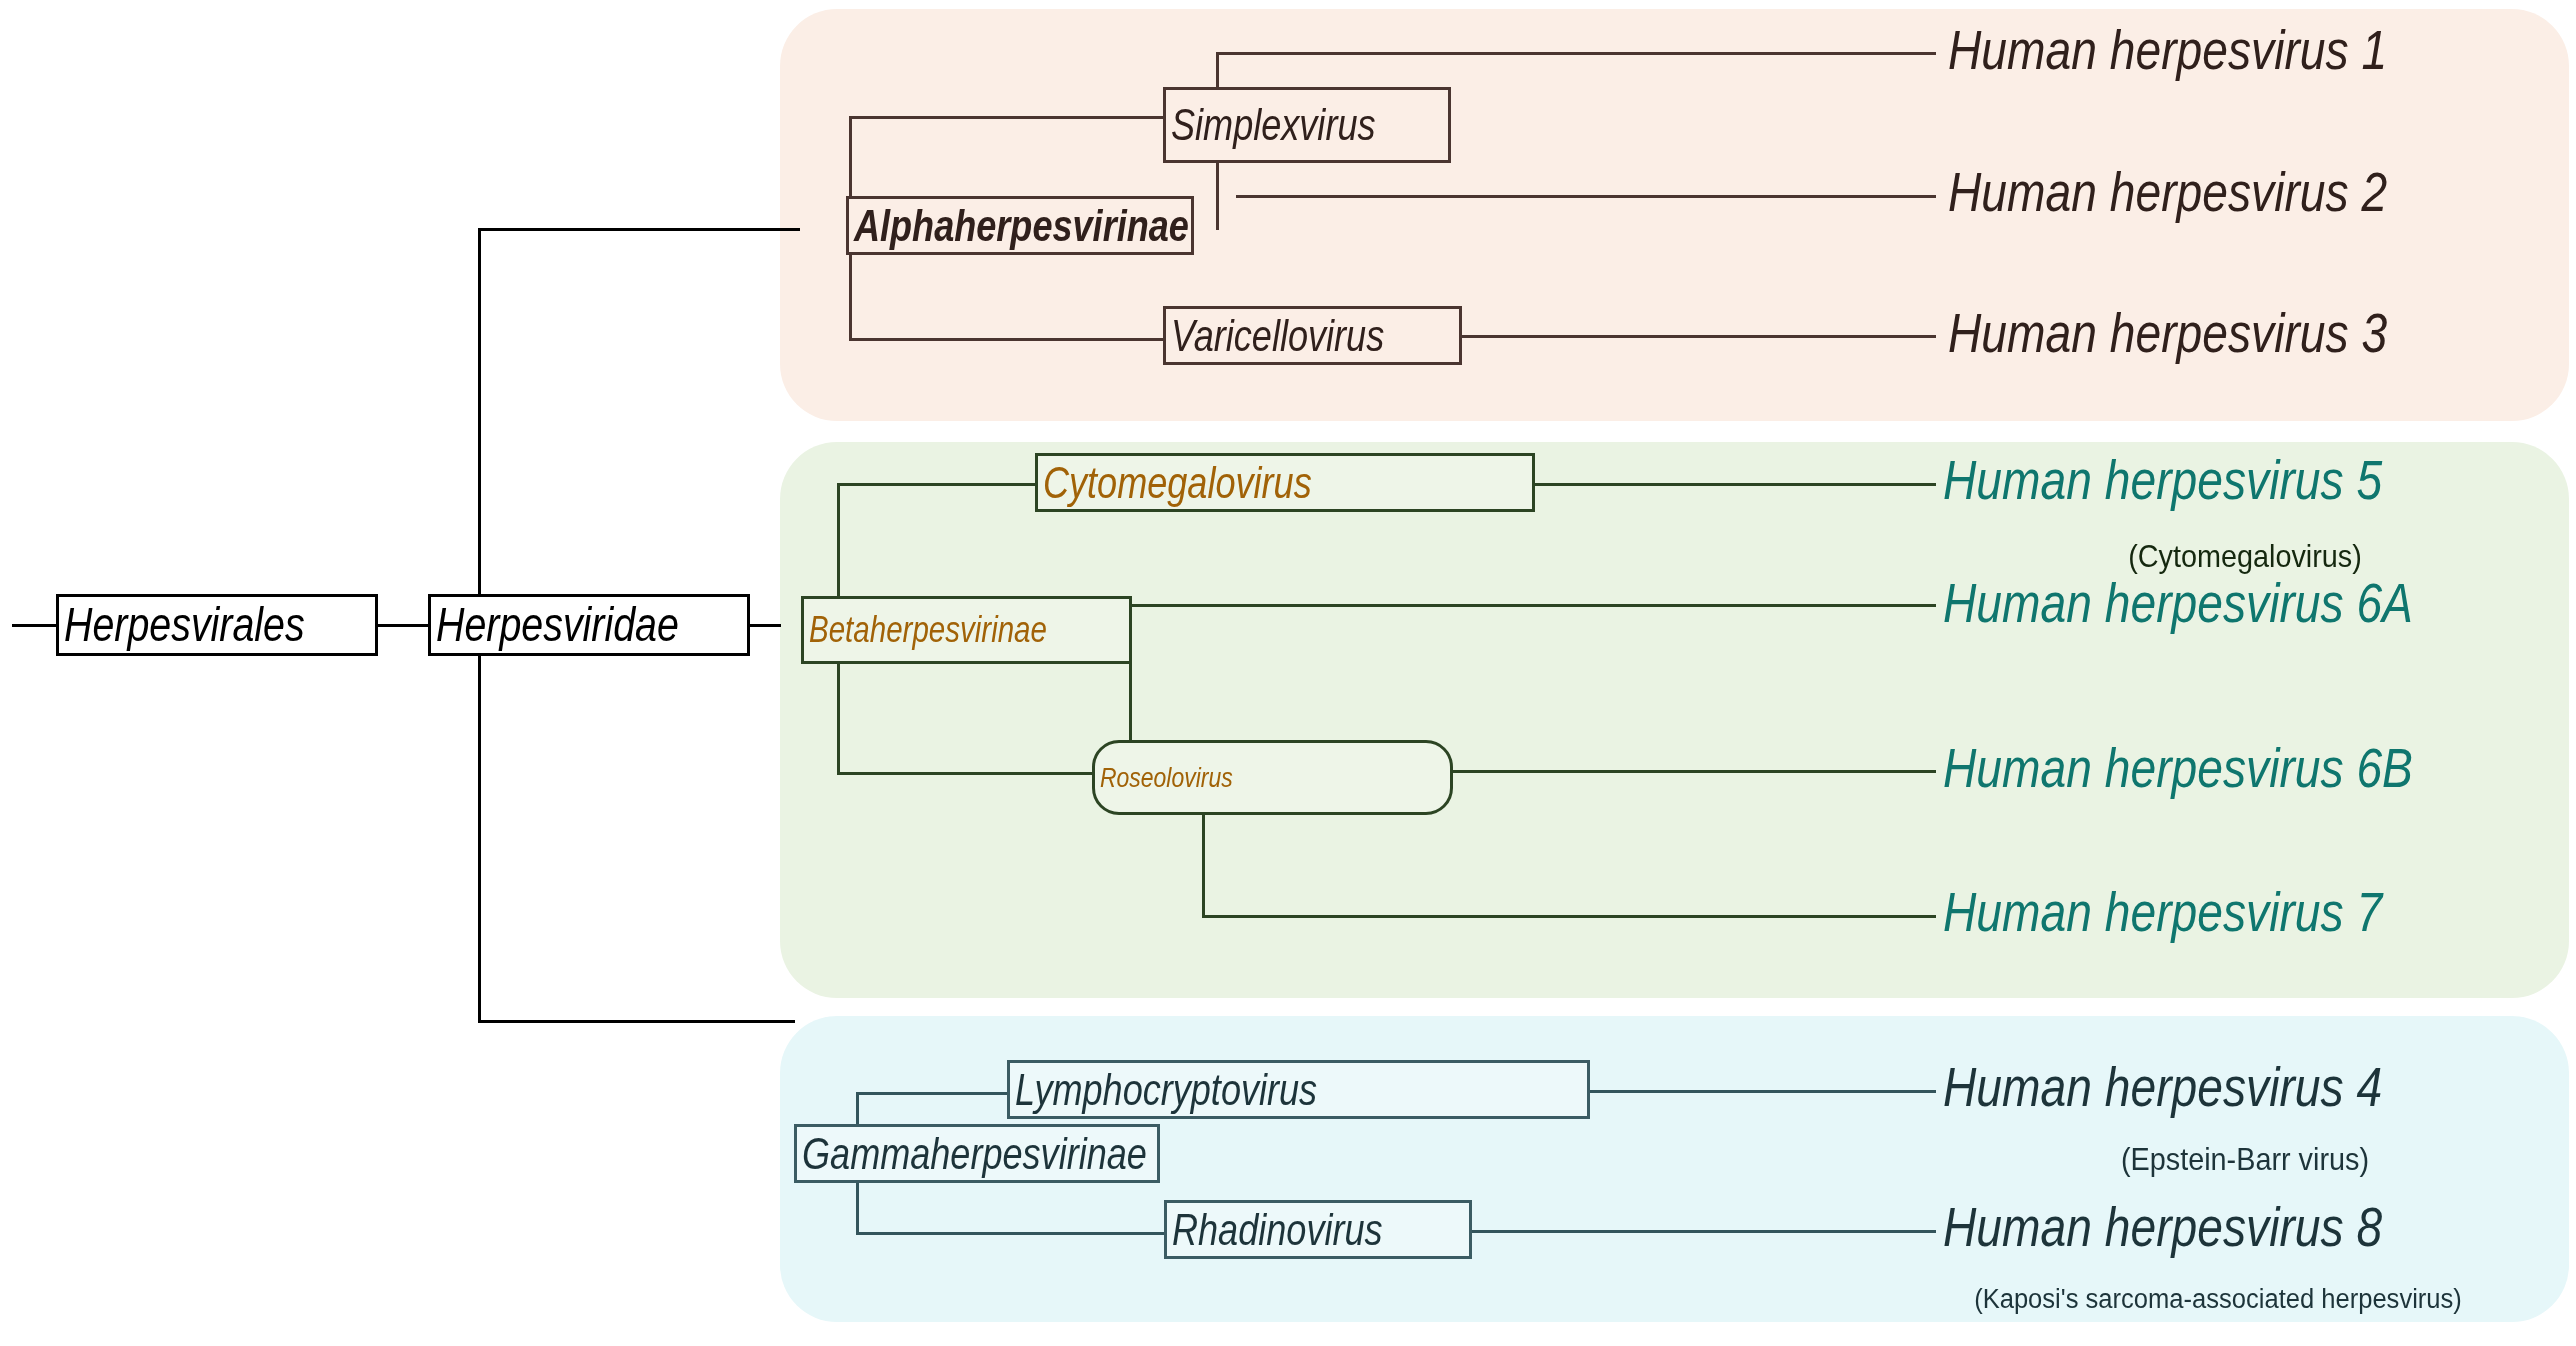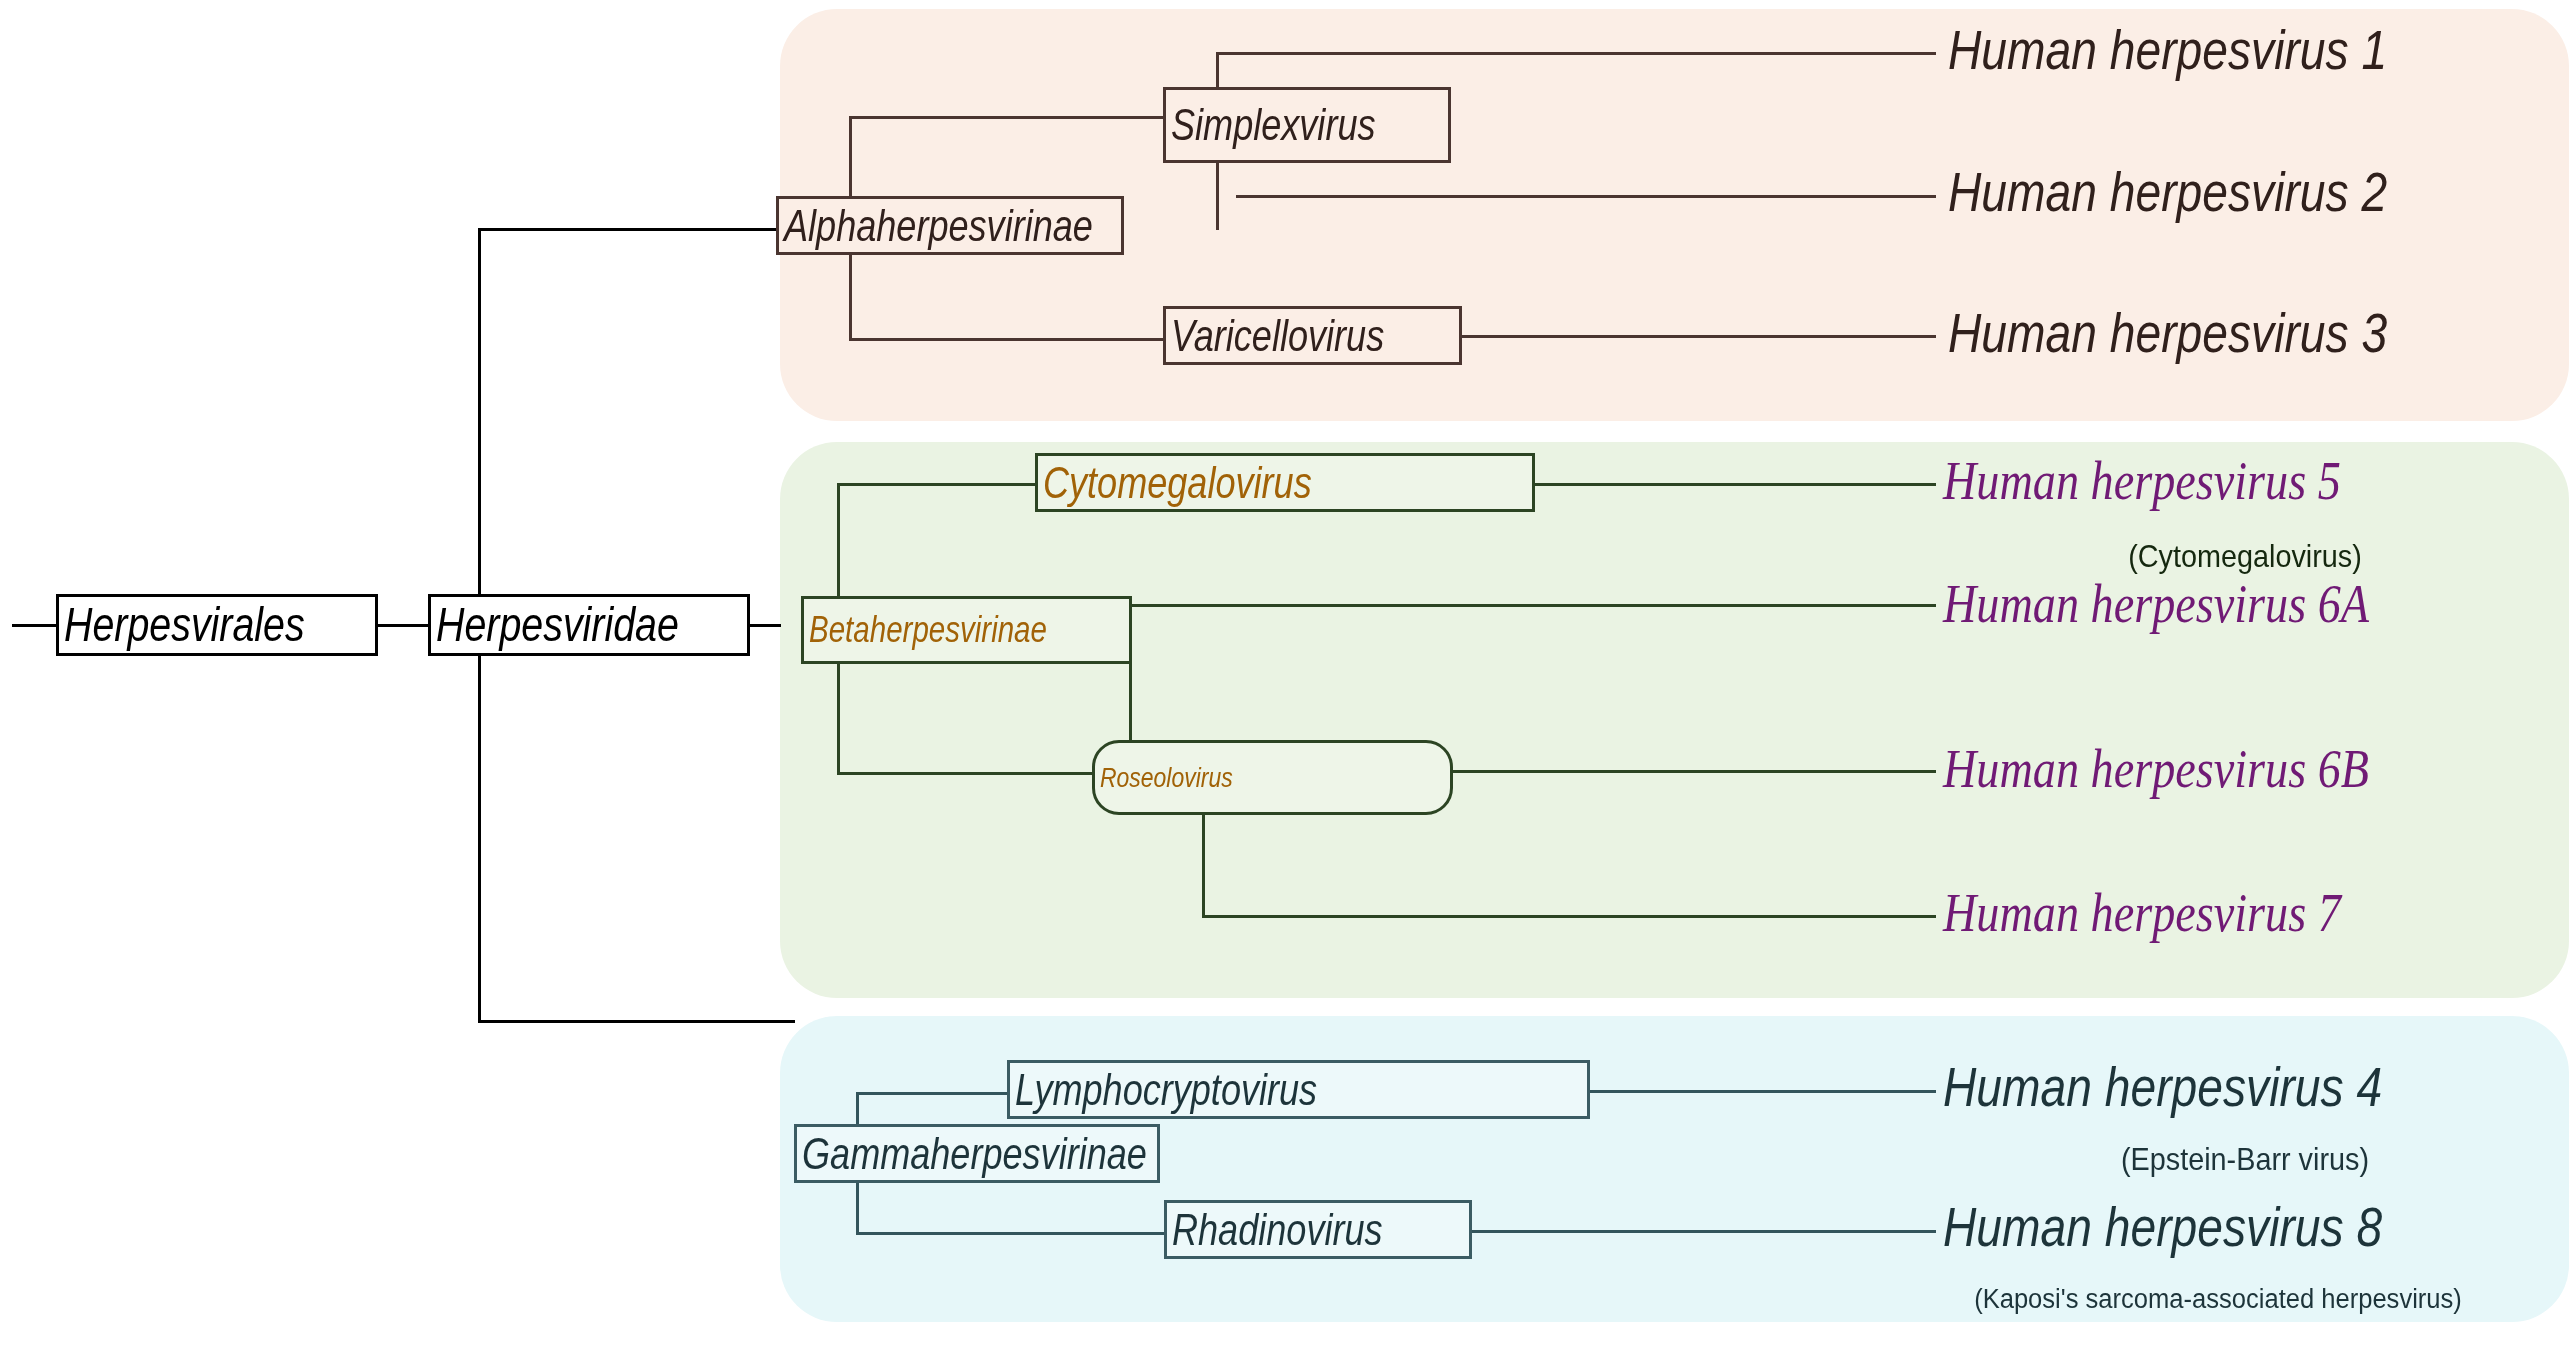--- a/index.html
+++ b/index.html
@@ -29,21 +29,21 @@
 
   .box.root  {border-color:#000000;background:#ffffff;color:#000000;}
   .box.alpha {border-color:#4a3530;background:#fbeee6;color:#30201c;}
   .box.beta  {border-color:#2c4423;background:#eef5e8;color:#a16207;}
   .box.gamma {border-color:#3b5c63;background:#edf9fa;color:#1d343a;}
 
   
   .leaf{position:absolute;font-style:italic;white-space:nowrap;line-height:1;}
   .leaf span{display:block;transform:scaleX(.84);transform-origin:left center;}
   .leaf.alpha{color:#30201c;}
-  .leaf.beta {color:#701a75;font-family:Liberation Serif, serif;}
+  .leaf.beta {color:#0f766e;}
   .leaf.gamma{color:#1d343a;}
 
   .sub{position:absolute;font-style:normal;white-space:nowrap;line-height:1;
        text-align:center;}
   .sub span{display:block;transform:scaleX(.9);transform-origin:center center;}
   .sub.beta {color:#15280f;}
   .sub.gamma{color:#1d343a;}
 </style>
 </head>
 <body>
@@ -89,21 +89,21 @@
     <div class="ln hline" style="left:1216px;top:52px;width:720px;"></div>
 
     <div class="ln hline" style="left:1236px;top:195px;width:700px;"></div>
 
     <div class="ln hline" style="left:1458px;top:335px;width:478px;"></div>
   </div>
 
   <div class="box alpha" style="left:1163px;top:87px;width:288px;height:76px;font-size:44px;">
     <span>Simplexvirus</span>
   </div>
-  <div class="box alpha" style="left:776px;top:196px;width:348px;height:59px;font-size:44px;">
+  <div class="box alpha" style="left:846px;top:196px;width:348px;height:59px;font-size:44px;font-weight:bold;">
     <span>Alphaherpesvirinae</span>
   </div>
   <div class="box alpha" style="left:1163px;top:306px;width:299px;height:59px;font-size:44px;">
     <span>Varicellovirus</span>
   </div>
 
   <div class="leaf alpha" style="left:1948px;top:23px;font-size:55px;">
     <span>Human herpesvirus 1</span>
   </div>
   <div class="leaf alpha" style="left:1948px;top:165px;font-size:55px;">

